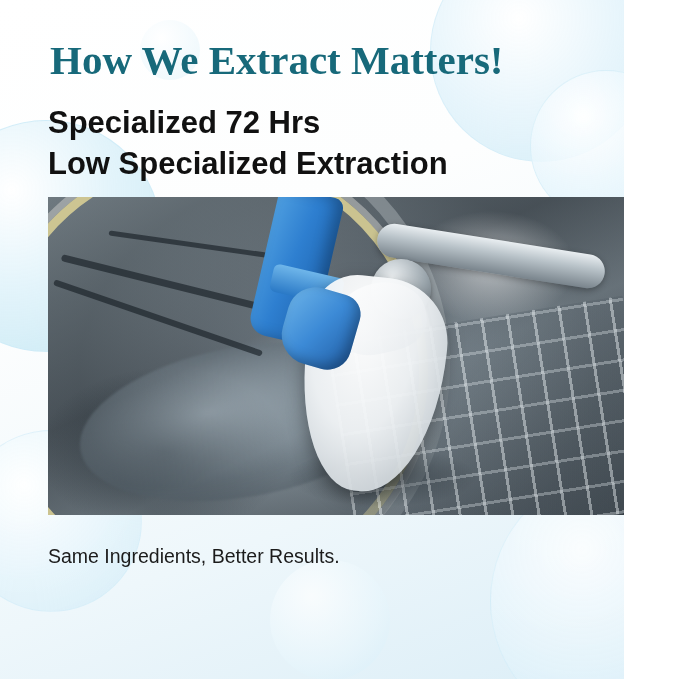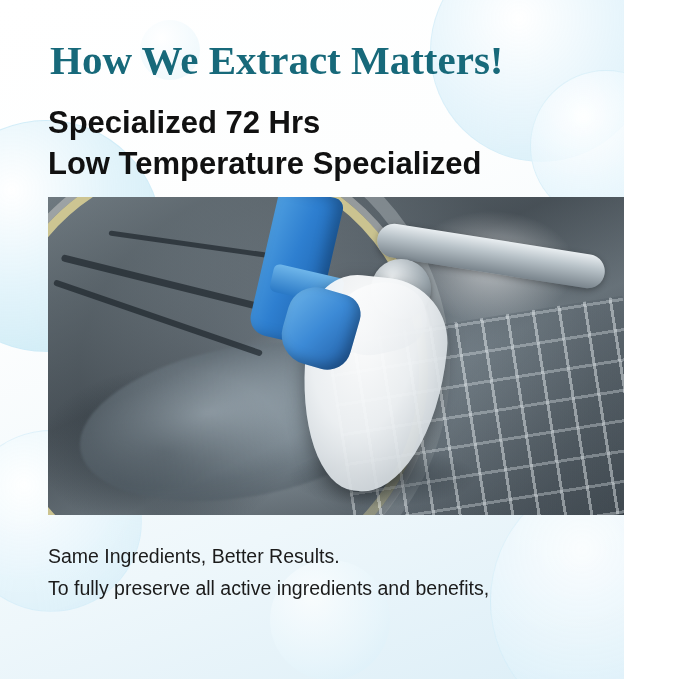--- a/index.html
+++ b/index.html
@@ -284,21 +284,21 @@
   <div class="bubble b6"></div>
   <div class="bubble b7"></div>
   <div class="bubble b8"></div>
 
   <div class="content">
 
     <div class="headline">How We Extract Matters!</div>
 
     <div class="subhead">
       <span class="line">Specialized 72 Hrs</span>
-      <span class="line">Low Temperature Specialized</span>
+      <span class="line">Low Specialized Extraction</span>
     </div>
 
     <div class="photo" aria-label="Gloved hand dipping a white mesh herb bag into a stainless steel extraction kettle">
       <div class="photo-inner"></div>
       <div class="rim2"></div>
       <div class="rim"></div>
       <div class="liquid"></div>
       <div class="cable c1"></div>
       <div class="cable c2"></div>
       <div class="cable c3"></div>
@@ -308,17 +308,16 @@
       <div class="bag-shadow"></div>
       <div class="arm"></div>
       <div class="cuff"></div>
       <div class="bag"></div>
       <div class="bag-fold"></div>
       <div class="hand"></div>
     </div>
 
     <div class="body-copy">
       <span class="line">Same Ingredients, Better Results.</span>
-      <span class="line">To fully preserve all active ingredients and benefits,</span>
     </div>
 
   </div>
 </div>
 
 </body></html>

